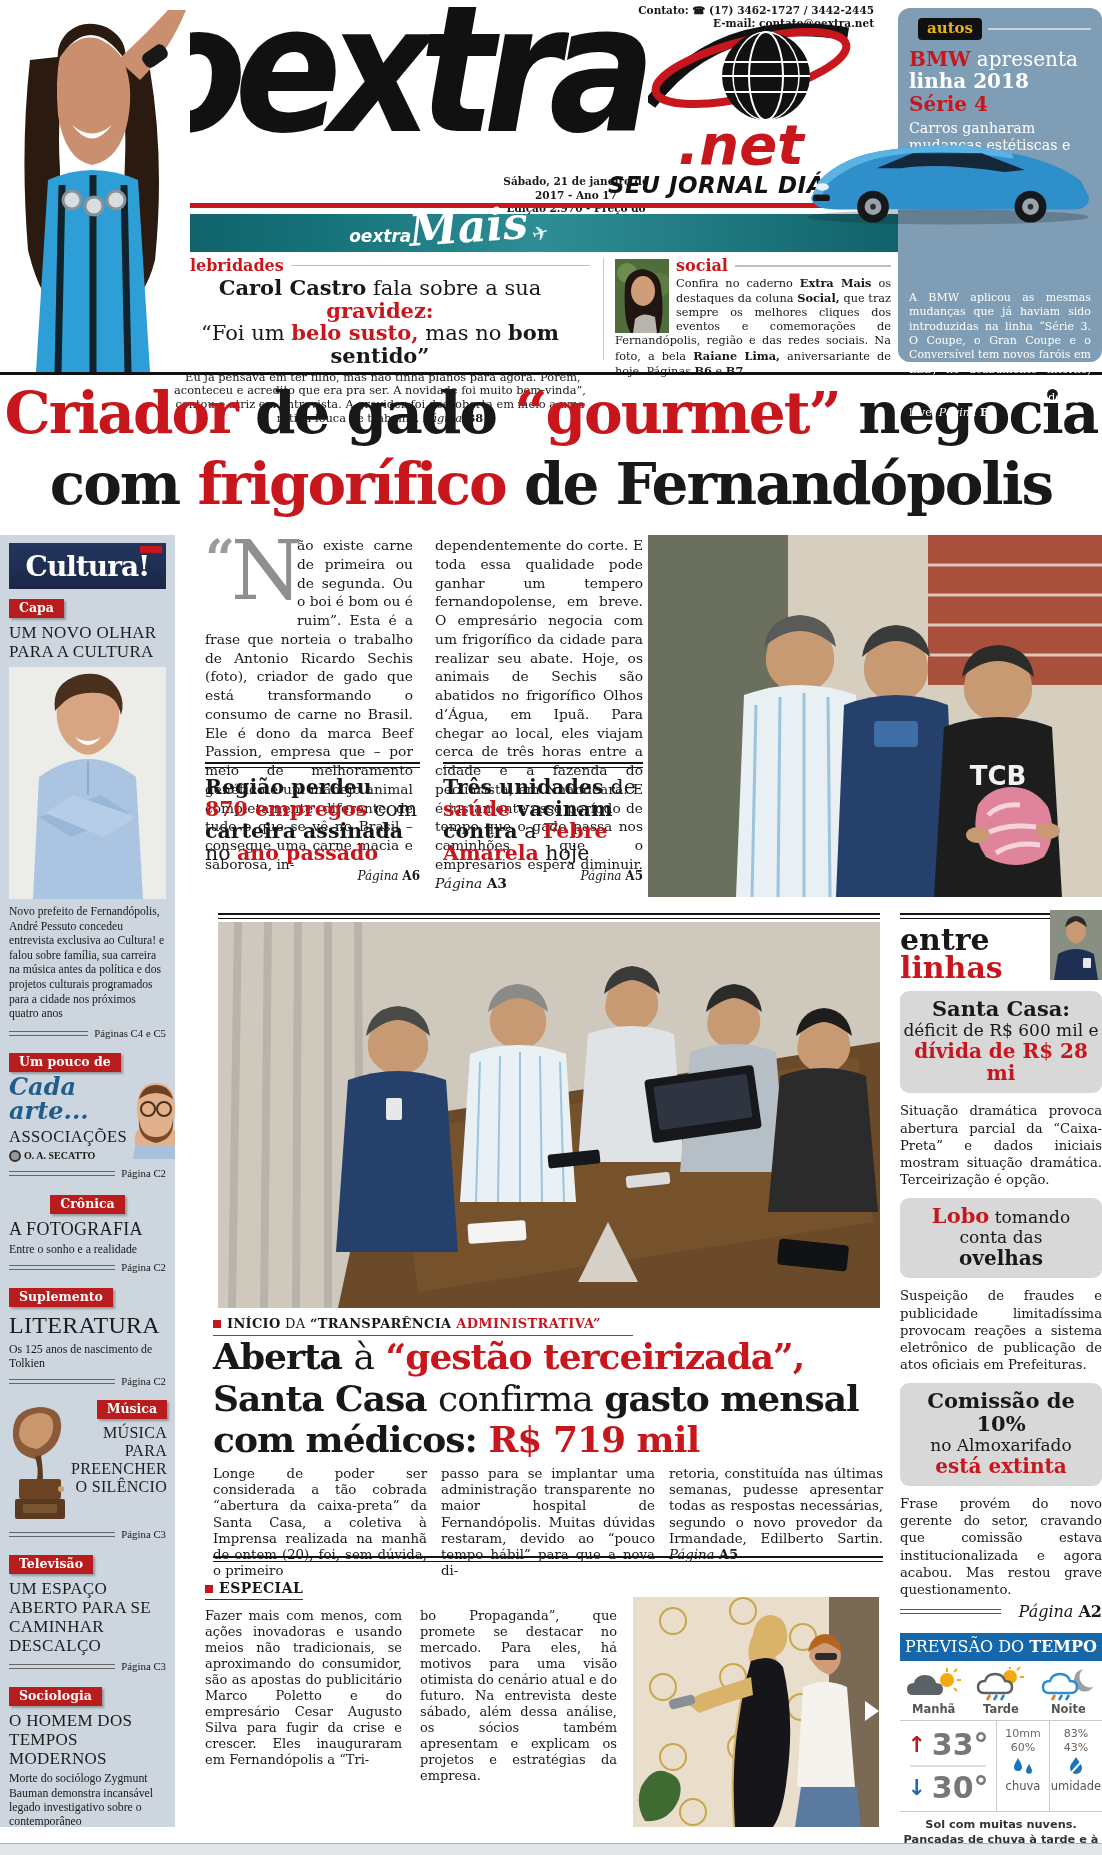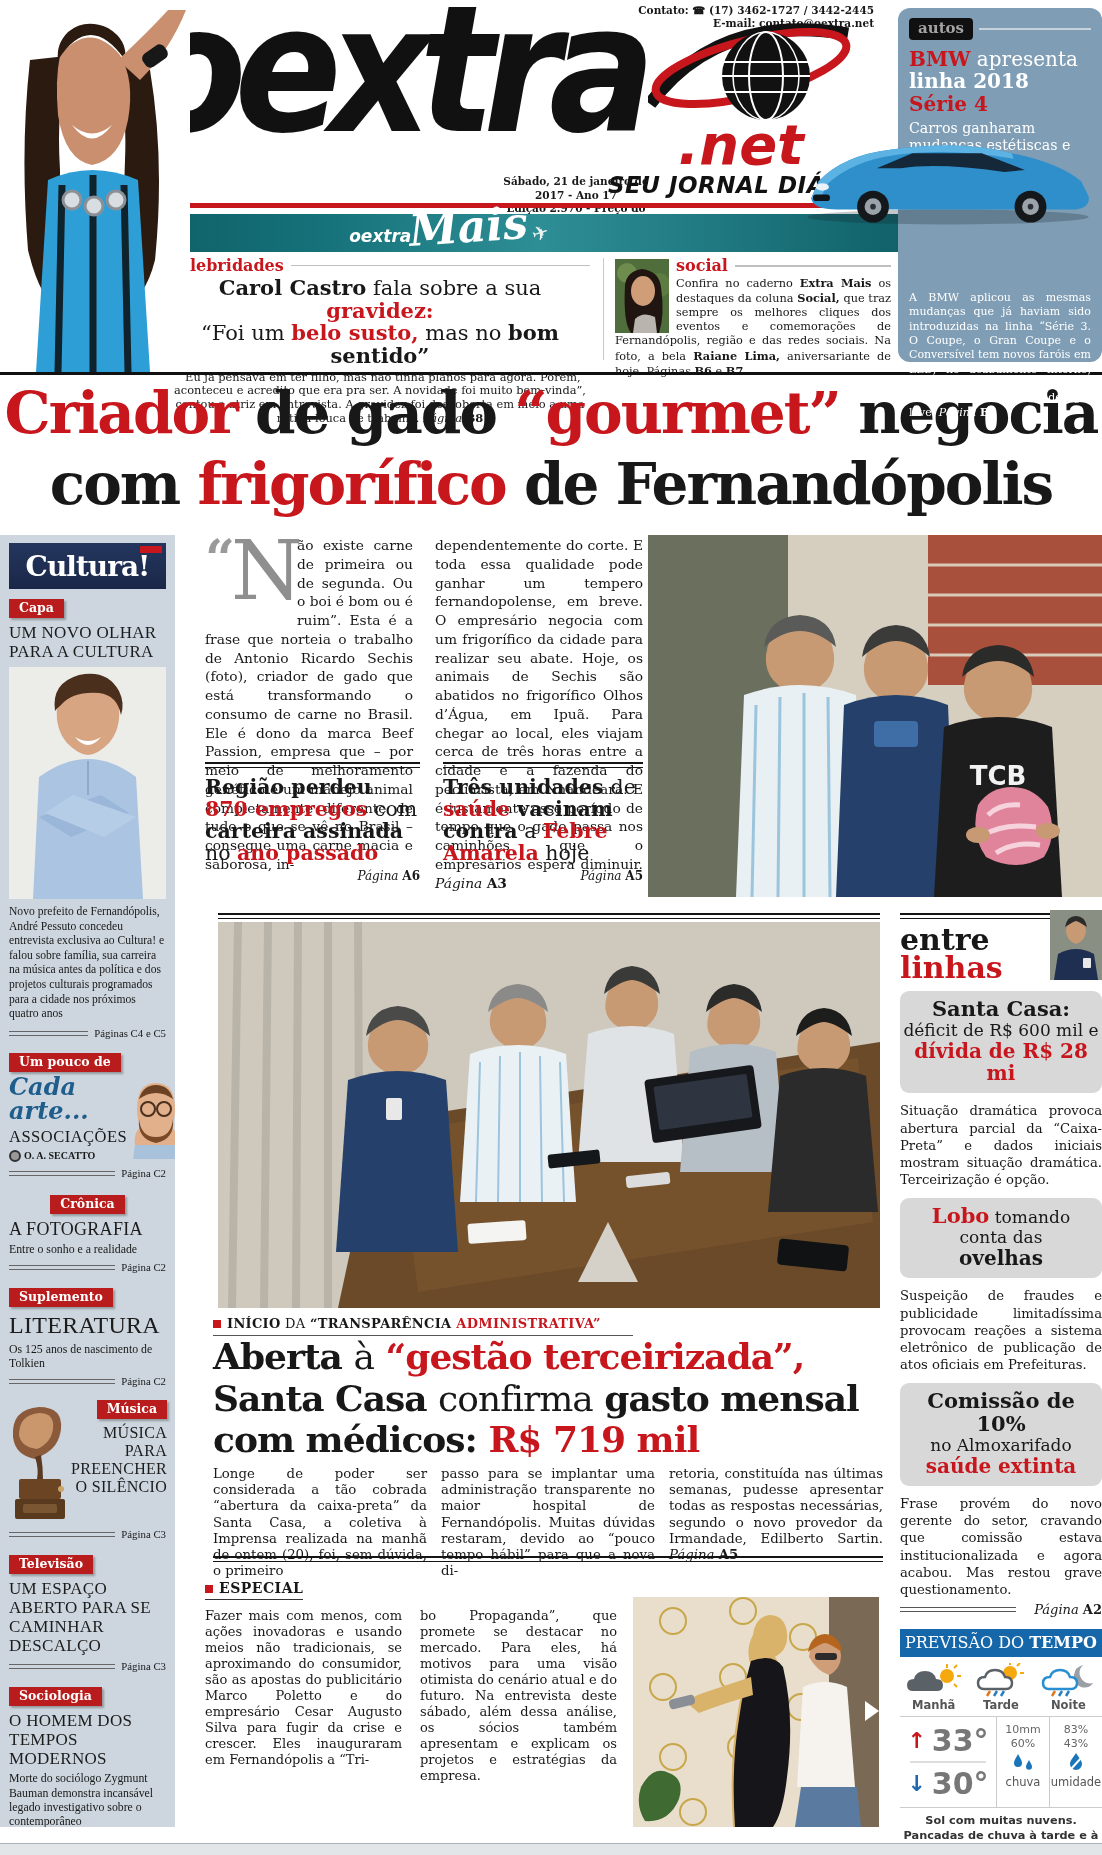--- a/index.html
+++ b/index.html
@@ -25,21 +25,21 @@
   .mb-word{font-family:"DejaVu Sans",sans-serif;font-weight:bold;font-style:italic;font-size:17px;margin-top:6px;}
   .mb-script{font-family:"DejaVu Serif",serif;font-style:italic;font-weight:bold;font-size:44px;margin:-14px 4px 0 -2px;
              transform:rotate(-4deg);}
   .plane{font-family:"DejaVu Sans",sans-serif;font-size:20px;transform:rotate(-18deg);opacity:.9;}
   .model{top:0;left:0;width:190px;height:372px;z-index:5;}
 
   
   .autos{top:8px;left:898px;width:204px;height:354px;background:#7f9eb5;border-radius:12px;z-index:4;padding:10px 11px;
          box-sizing:border-box;color:#fff;}
   .autos-labelrow{display:flex;align-items:center;gap:6px;}
-  .autos-tab{background:#101010;color:#a3a3a3;font-weight:bold;font-size:15px;padding:1px 9px 3px;border-radius:4px;}
+  .autos-tab{background:#101010;color:#eab308;font-weight:bold;font-size:15px;padding:1px 9px 3px;border-radius:4px;margin-left:9px;}
   .autos-labelrow .hline{flex:1;height:2px;background:#c7d2da;}
   .autos h2{margin:8px 0 0;font-size:20px;line-height:1.12;font-weight:bold;}
   .autos .sub{margin-top:5px;font-size:14.2px;line-height:1.15;}
   .car{position:absolute;left:-100px;top:118px;z-index:6;}
   .autos .body{margin-top:122px;font-size:11px;line-height:1.3;text-align:justify;}
 
   
   .labelrow{display:flex;align-items:center;gap:7px;}
   .labelrow .rl{color:#c8161d;font-weight:bold;font-size:16px;}
   .labelrow .gline{flex:1;height:1.5px;background:#bfbfbf;}
@@ -546,26 +546,26 @@
     <div class="gbox">
       <div class="l1"><span class="red">Lobo</span><span class="l2" style="font-weight:normal;"> tomando</span></div>
       <div class="l2">conta das</div>
       <div class="l3">ovelhas</div>
     </div>
     <p>Suspeição de fraudes e publicidade limitadíssima provocam reações a sistema eletrônico de publicação de atos oficiais em Prefeituras.</p>
 
     <div class="gbox">
       <div class="l1">Comissão de 10%</div>
       <div class="l2">no Almoxarifado</div>
-      <div class="l3 red">saúde extinta</div>
+      <div class="l3 red">está extinta</div>
     </div>
     <p>Frase provém do novo gerente do setor, cravando que comissão estava institucionalizada e agora acabou. Mas restou grave questionamento.</p>
     <div class="pgline">
         <span class="ln"></span>
-        <span style="font-size:13px;margin-left:12px;"><i>Página </i><b>A2</b></span>
+        <span style="font-size:16px;margin-left:12px;"><i>Página </i><b>A2</b></span>
       </div>
 
     <div class="wx">
       <div class="wx-title"><span>PREVISÃO DO </span><b>TEMPO</b></div>
       <div class="wx-icons">
         <div class="cell">
           <svg width="62" height="34" viewBox="0 0 62 34" style="margin:0 auto;">
             <circle cx="44" cy="13" r="7" fill="#f6a90f"></circle>
             <g stroke="#f6a90f" stroke-width="2">
                 <line x1="44" y1="1" x2="44" y2="5"></line>

